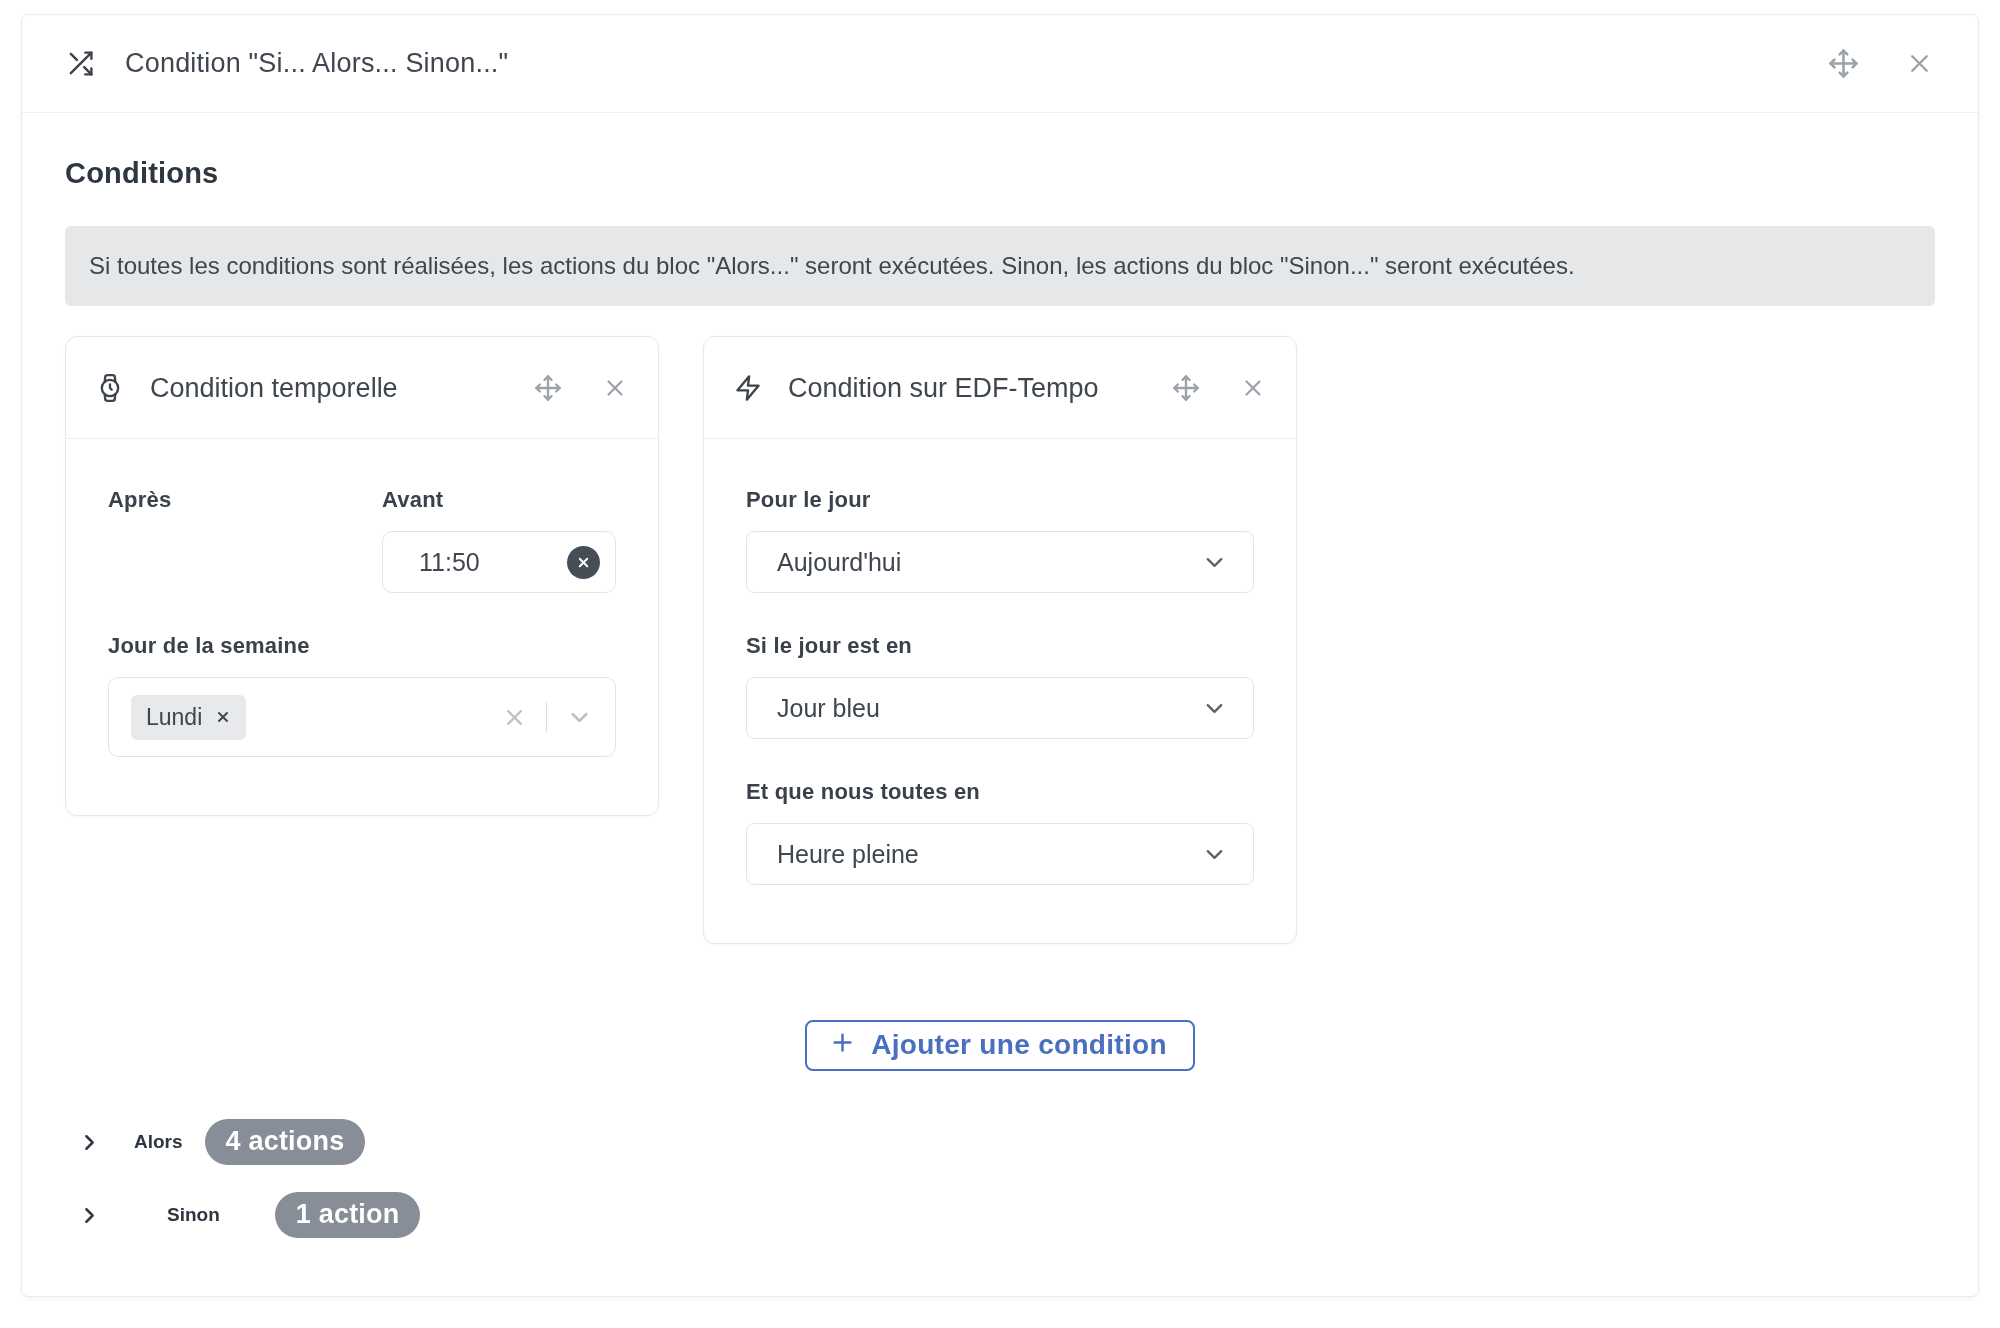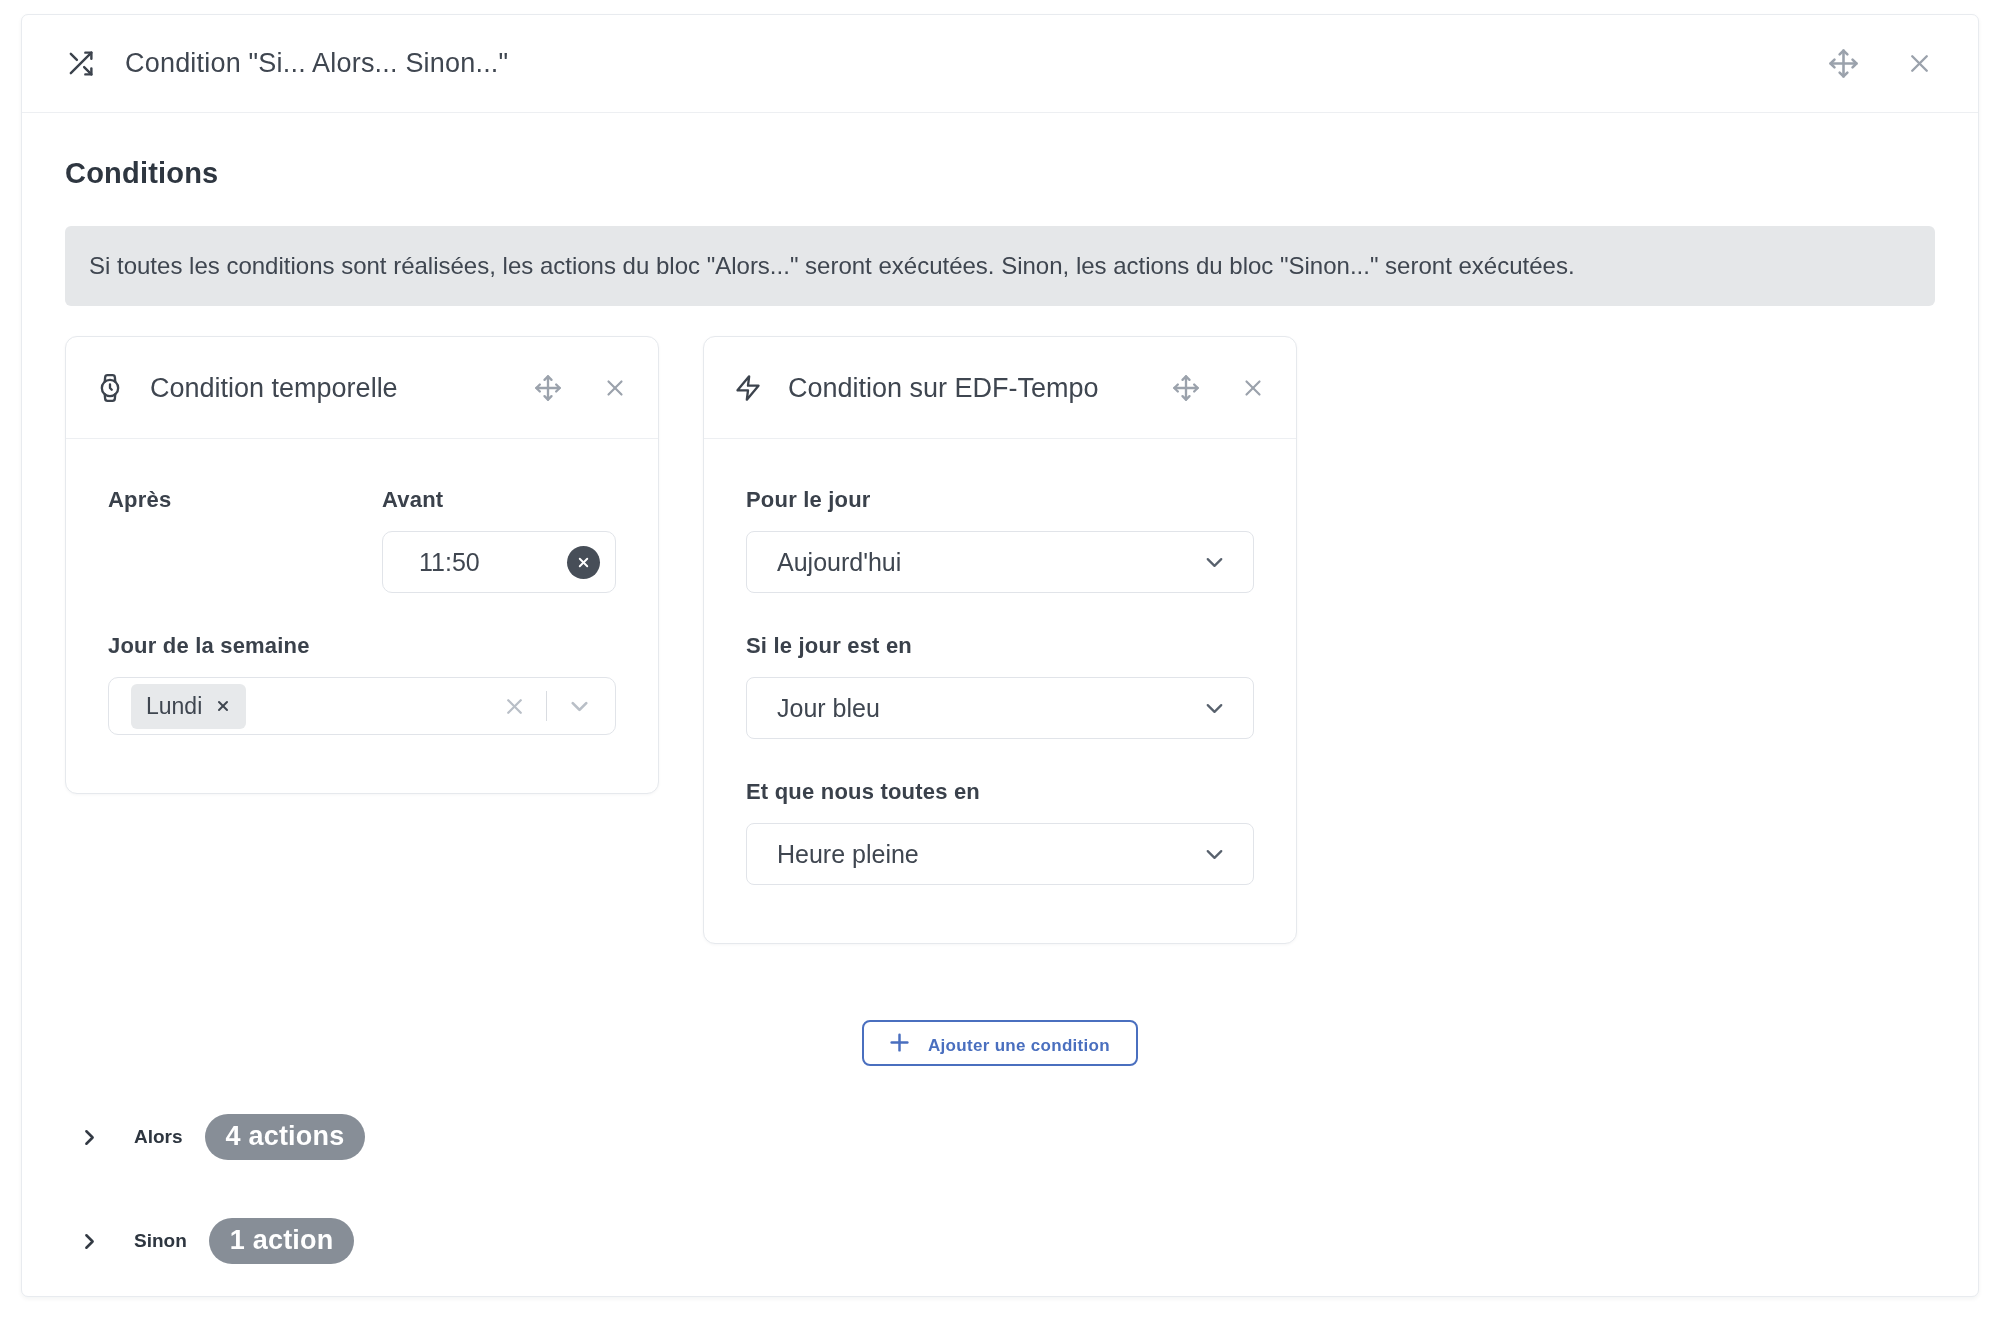--- a/index.html
+++ b/index.html
@@ -106,21 +106,21 @@
     margin-left: auto;
     width: 33px; height: 33px; border-radius: 50%;
     background: #474e58;
     display: flex; align-items: center; justify-content: center;
     cursor: pointer; border: none; padding: 0;
   }
 
   .field-block { margin-top: 40px; }
 
   .multiselect {
-    height: 58px;
+    height: 80px;
     border: 1px solid #e1e4e9;
     border-radius: 10px;
     display: flex; align-items: center;
     padding: 0 22px;
     background: #fff;
     cursor: pointer;
   }
   .ms-tag {
     display: inline-flex; align-items: center; gap: 13px;
     background: #e7e9eb;
@@ -142,40 +142,40 @@
     background: #fff;
     cursor: pointer;
   }
   .select-box .chev { margin-left: auto; }
   .sel-field { margin-bottom: 40px; }
   .sel-field:last-child { margin-bottom: 0; }
 
   
   .add-row { margin-top: 76px; display: flex; justify-content: center; }
   .add-btn {
-    display: inline-flex; align-items: flex-end; gap: 15px;
+    display: inline-flex; align-items: flex-start; gap: 15px;
     background: #fff;
     border: 2px solid #4a6fbf;
     border-radius: 8px;
     padding: 7px 26px 8px 22px;
     font-family: "Liberation Sans", sans-serif;
-    font-size: 17px; font-weight: 700; color: #4a6fbf;
+    font-size: 28px; font-weight: 700; color: #4a6fbf;
     letter-spacing: .3px;
     cursor: pointer;
   }
 
   
   .block-row {
     display: flex; align-items: center;
     margin-top: 48px;
     padding-left: 12px;
     cursor: pointer;
     width: fit-content;
   }
-  .block-row + .block-row { margin-top: 58px; }
+  .block-row + .block-row { margin-top: 27px; gap: 33px; }
   .block-label {
     font-size: 19px; font-weight: 700; color: #2e3640;
     margin-left: 32px;
   }
   .block-badge {
     margin-left: 22px;
     background: #878e97;
     color: #ffffff;
     font-size: 27px; font-weight: 700;
     border-radius: 999px;

